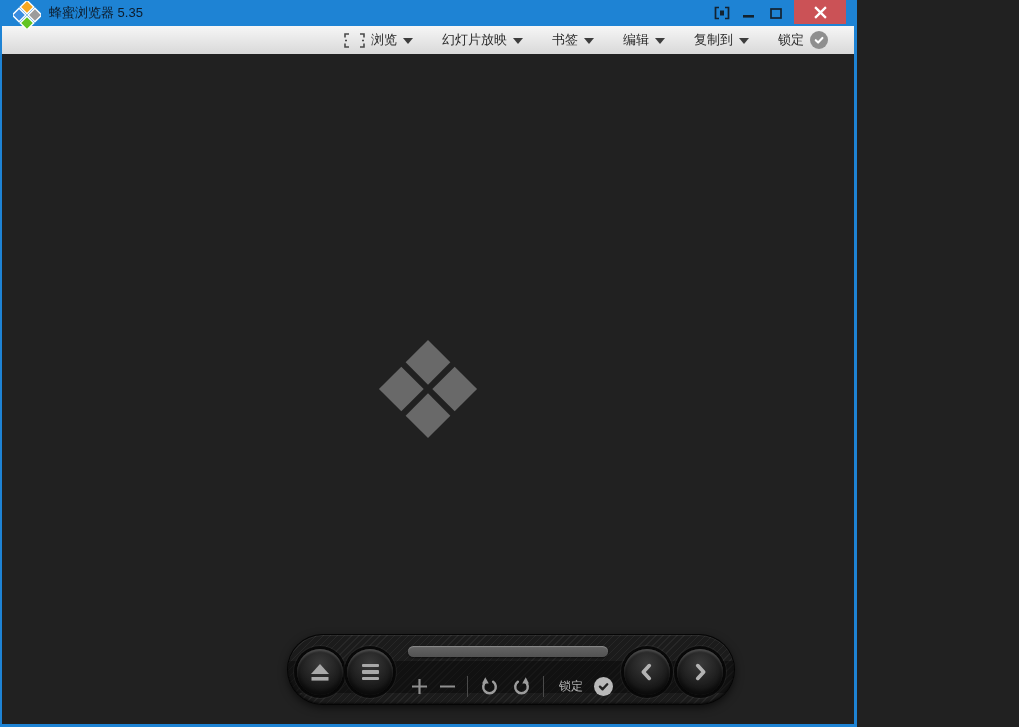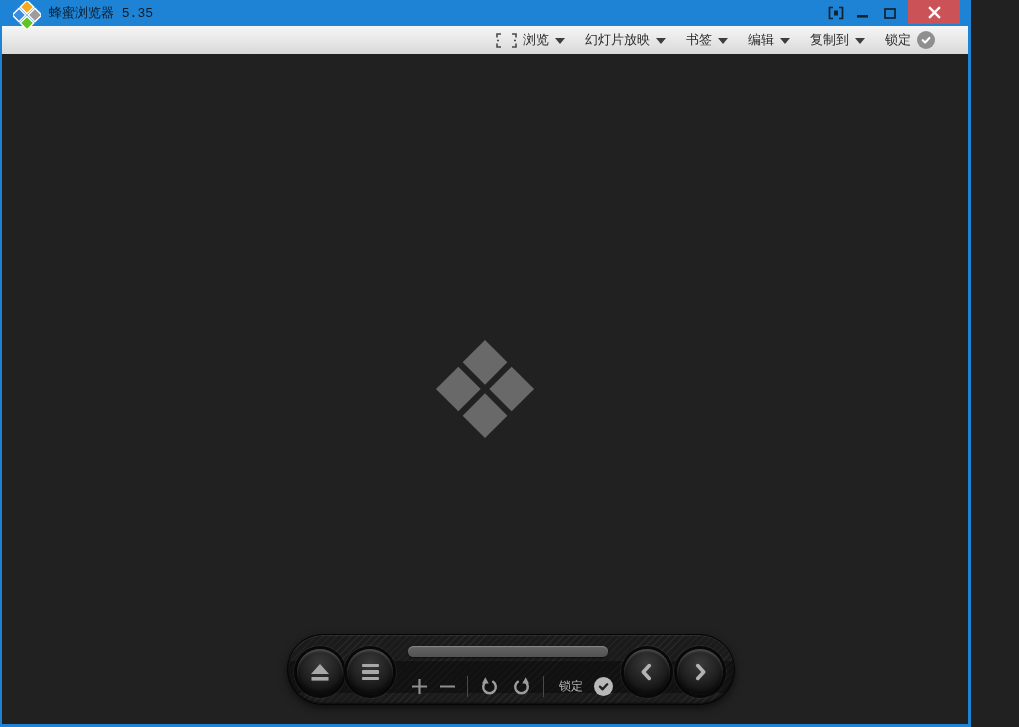--- a/index.html
+++ b/index.html
@@ -2,25 +2,25 @@
 <html><head>
 <meta charset="utf-8">
 <style>
   html, body { margin:0; padding:0; overflow:hidden; }
   body {
     width:1019px; height:727px;
     font-family:"Liberation Sans", sans-serif;
     background:#212121;
   }
   .window {
-    width:971px; height:727px; box-sizing:border-box;
+    width:857px; height:727px; box-sizing:border-box;
     border-left:2px solid #1e83d4;
     border-right:3px solid #1e83d4;
     border-bottom:3px solid #1e83d4;
-    display:flex; flex-direction:column;font-family:Liberation Mono, monospace;
+    display:flex; flex-direction:column;
   }
   
   .titlebar {
     height:26px; flex:0 0 26px; background:#1e83d4;
     display:flex; align-items:center; position:relative; z-index:5;
   }
   .app-logo { position:absolute; left:11px; top:1px; width:28px; height:28px; }
   .app-title { margin-left:47px; font-size:13px; color:#0d1b2a; white-space:nowrap; }
   .win-controls { margin-left:auto; display:flex; align-items:flex-start; height:100%; }
   .win-btn {
@@ -28,21 +28,21 @@
     cursor:default;
   }
   .win-btn.close {
     width:52px; height:24px; background:#cb5256; margin-left:5px; margin-right:8px;
   }
   
   .toolbar {
     height:28px; flex:0 0 28px;
     background:linear-gradient(#f6f6f6, #d9d9d9);
     display:flex; align-items:center; justify-content:flex-end;
-    padding-right:33px; gap:20px; font-size:13px; color:#2b2b2b;
+    padding-right:26px; gap:29px; font-size:13px; color:#2b2b2b;
   }
   .tool-item { display:flex; align-items:center; gap:6px; white-space:nowrap; }
   .caret {
     width:0; height:0; margin-top:2px;
     border-left:5px solid transparent; border-right:5px solid transparent;
     border-top:6px solid #3d3d3d;
   }
   .check-disc {
     width:18px; height:18px; border-radius:50%; background:#8f8f8f;
     display:flex; align-items:center; justify-content:center;

